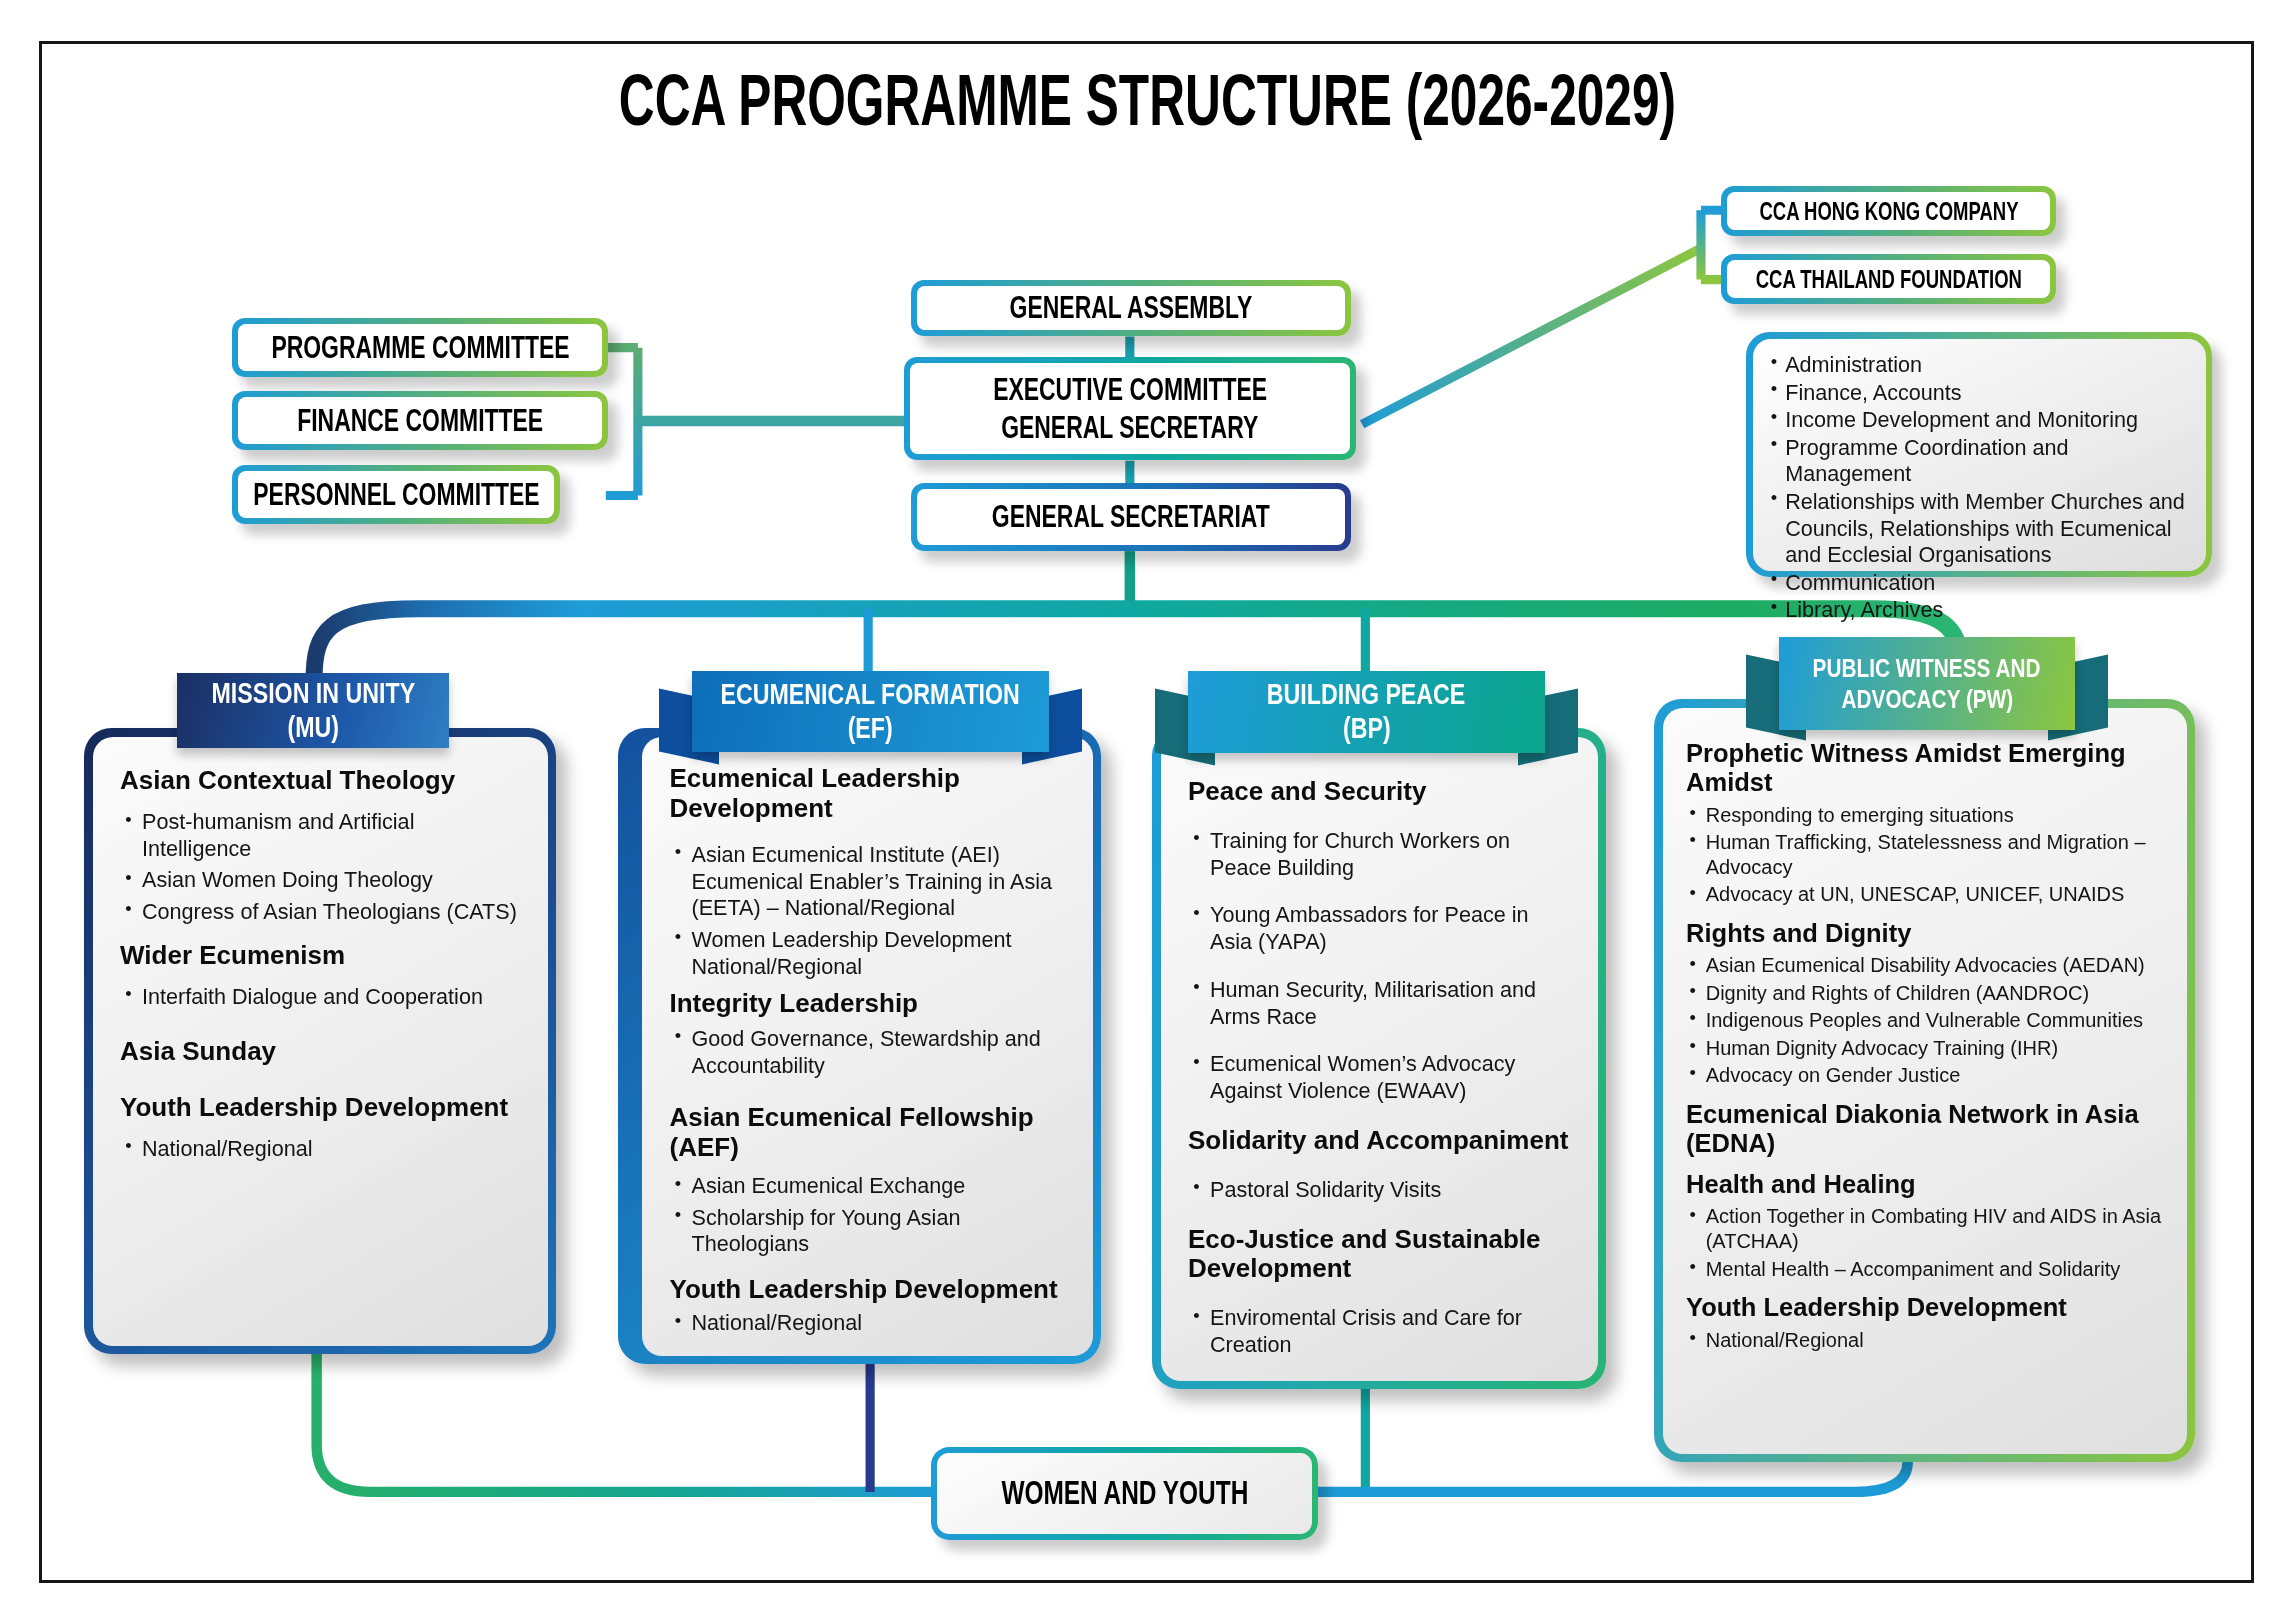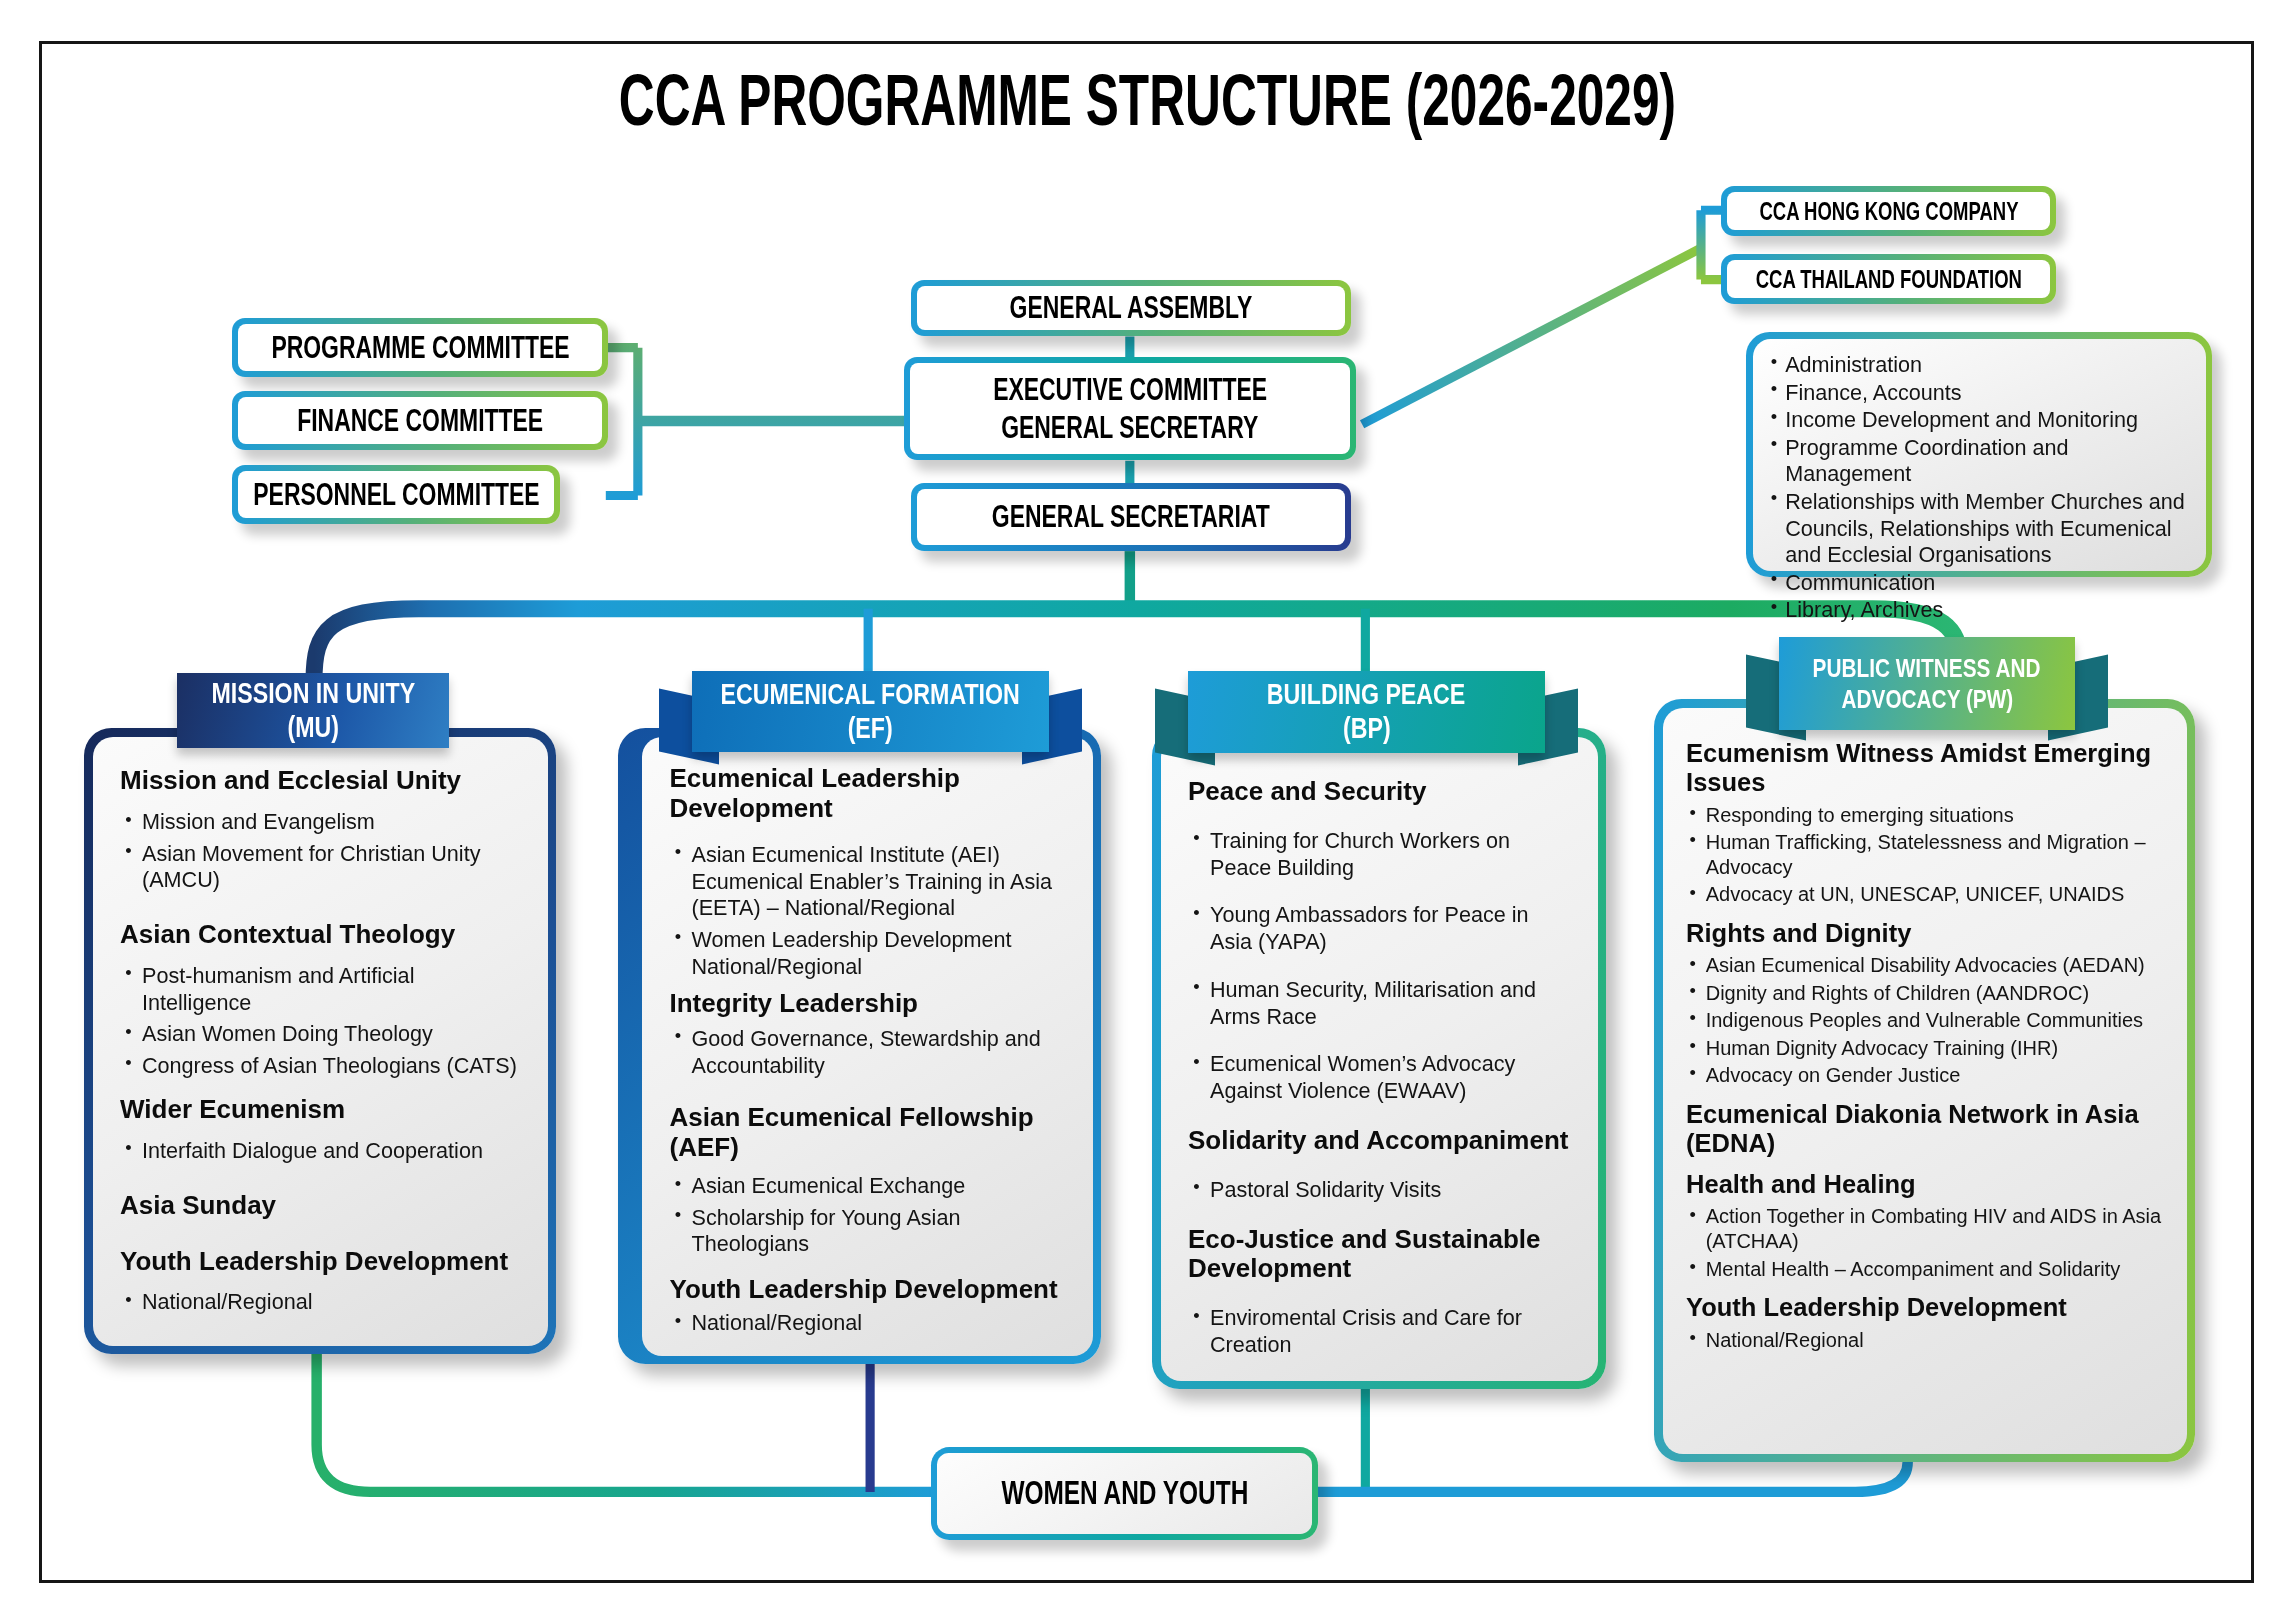--- a/index.html
+++ b/index.html
@@ -193,25 +193,20 @@
   <div class="fold r" style="background:#166d79;"></div>
   <div class="main" style="background:linear-gradient(100deg,#1e9cd8 0%,#8cc63f 100%);font-size:26px;">
     <span class="condb">PUBLIC WITNESS AND</span>
     <span class="condb">ADVOCACY (PW)</span>
   </div>
 </div>
 
 <div class="card b-mu area-mu" style="left:84px;top:728px;width:472px;height:626px;">
   <div class="in">
     <div class="sec">
-      <div class="h">Mission and Ecclesial Unity</div>
-      <div class="li">Mission and Evangelism</div>
-      <div class="li">Asian Movement for Christian Unity (AMCU)</div>
-    </div>
-    <div class="sec">
       <div class="h">Asian Contextual Theology</div>
       <div class="li">Post-humanism and Artificial Intelligence</div>
       <div class="li">Asian Women Doing Theology</div>
       <div class="li">Congress of Asian Theologians (CATS)</div>
     </div>
     <div class="sec">
       <div class="h" style="margin-top:15.7px;">Wider Ecumenism</div>
       <div class="li">Interfaith Dialogue and Cooperation</div>
     </div>
     <div class="sec">
@@ -267,21 +262,21 @@
     <div class="sec">
       <div class="h">Myanmar Ecumenical Solidarity Accompaniment Programme (MESAP)</div>
     </div>
 
   </div>
 </div>
 
 <div class="card b-pw area-pw" style="left:1654px;top:699px;width:541px;height:763px;">
   <div class="in">
     <div class="sec">
-      <div class="h">Ecumenism Witness Amidst Emerging Issues</div>
+      <div class="h">Prophetic Witness Amidst Emerging Amidst</div>
       <div class="li">Responding to emerging situations</div>
       <div class="li">Human Trafficking, Statelessness and Migration – Advocacy</div>
       <div class="li">Advocacy at UN, UNESCAP, UNICEF, UNAIDS</div>
     </div>
     <div class="sec">
       <div class="h">Rights and Dignity</div>
       <div class="li">Asian Ecumenical Disability Advocacies (AEDAN)</div>
       <div class="li">Dignity and Rights of Children (AANDROC)</div>
       <div class="li">Indigenous Peoples and Vulnerable Communities</div>
       <div class="li">Human Dignity Advocacy Training (IHR)</div>

